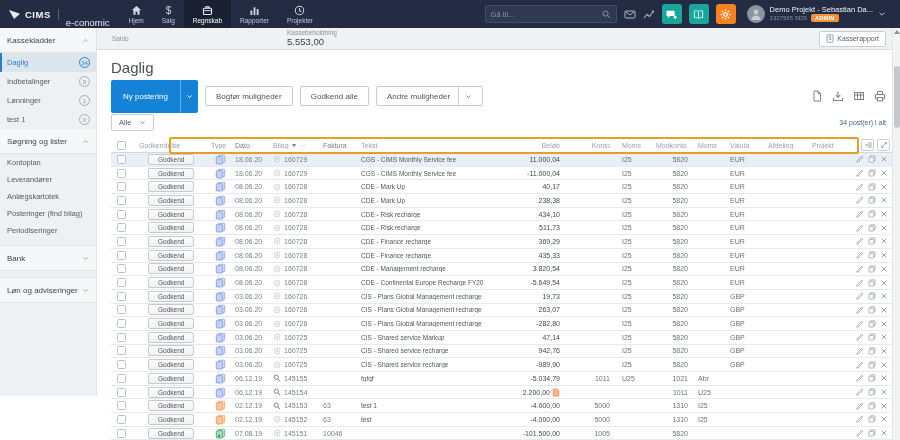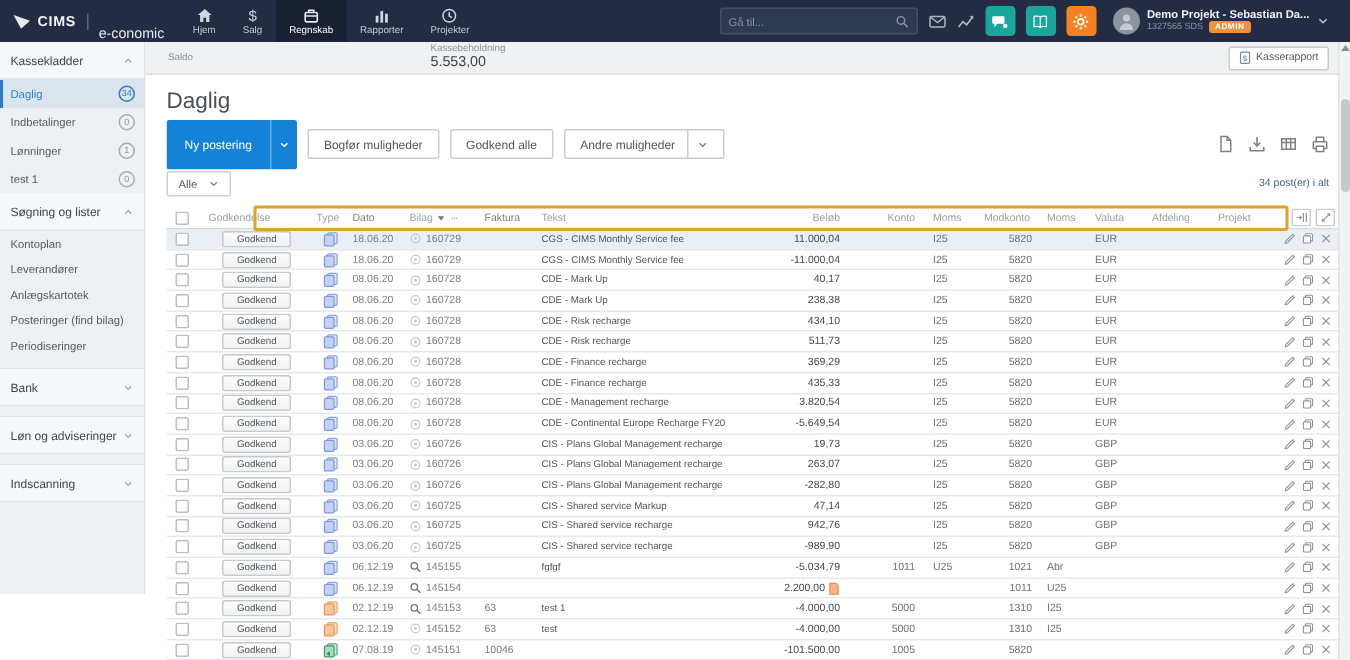--- a/index.html
+++ b/index.html
@@ -32,21 +32,21 @@
   .tn-tile { width:20px; height:20px; border-radius:3px; display:flex; align-items:center;
     justify-content:center; cursor:pointer; }
   .tn-tile svg { width:11px; height:11px; display:block; }
   .tn-tile.teal { background:#19a79c; }
   .tn-tile.orange { background:#f5821f; }
   .user { display:flex; align-items:center; gap:5px; margin-left:4px; cursor:pointer; }
   .avatar { width:18px; height:18px; border-radius:50%; background:#8d949e; overflow:hidden;
     display:flex; align-items:center; justify-content:center; }
   .avatar svg { width:14px; height:14px; display:block; }
   .user-text { display:flex; flex-direction:column; line-height:1.15; }
-  .user-name { font-size:7.5px; color:#f0f2f6; white-space:nowrap;font-weight:bold; }
+  .user-name { font-size:7.5px; color:#f0f2f6; white-space:nowrap; }
   .user-sub { display:flex; align-items:center; gap:4px; font-size:6px; color:#8b93a8; }
   .admin-badge { background:#f0913d; color:#fff; font-size:5.5px; font-weight:bold;
     padding:1px 4px; border-radius:2px; letter-spacing:.3px; }
   .user .chev svg { width:8px; height:8px; display:block; }
 
   
   .layout { display:flex; height:368px; }
   .sidebar { width:97px; background:#eef1f3; border-right:1px solid #e0e4e6; font-size:7.5px;
     overflow:hidden; }
   .side-head { display:flex; align-items:center; justify-content:space-between;
@@ -339,28 +339,20 @@
           </span>
         </div>
         <div class="side-head closed">
           <span>Løn og adviseringer</span>
           <span class="icn">
             <svg viewBox="0 0 10 10">
               <polyline points="2,3.5 5,6.5 8,3.5" fill="none" stroke="#9aa0a6" stroke-width="1.2"></polyline>
             </svg>
           </span>
         </div>
-        <div class="side-head closed">
-          <span>Indscanning</span>
-          <span class="icn">
-            <svg viewBox="0 0 10 10">
-              <polyline points="2,3.5 5,6.5 8,3.5" fill="none" stroke="#9aa0a6" stroke-width="1.2"></polyline>
-            </svg>
-          </span>
-        </div>
       </aside>
 
     <main class="main">
       <div class="infobar" id="infobar">
           <div class="stat">
             <span class="stat-label">Saldo</span>
           </div>
           <div class="stat">
             <span class="stat-label">Kassebeholdning</span>
             <span class="stat-value">5.553,00</span>

